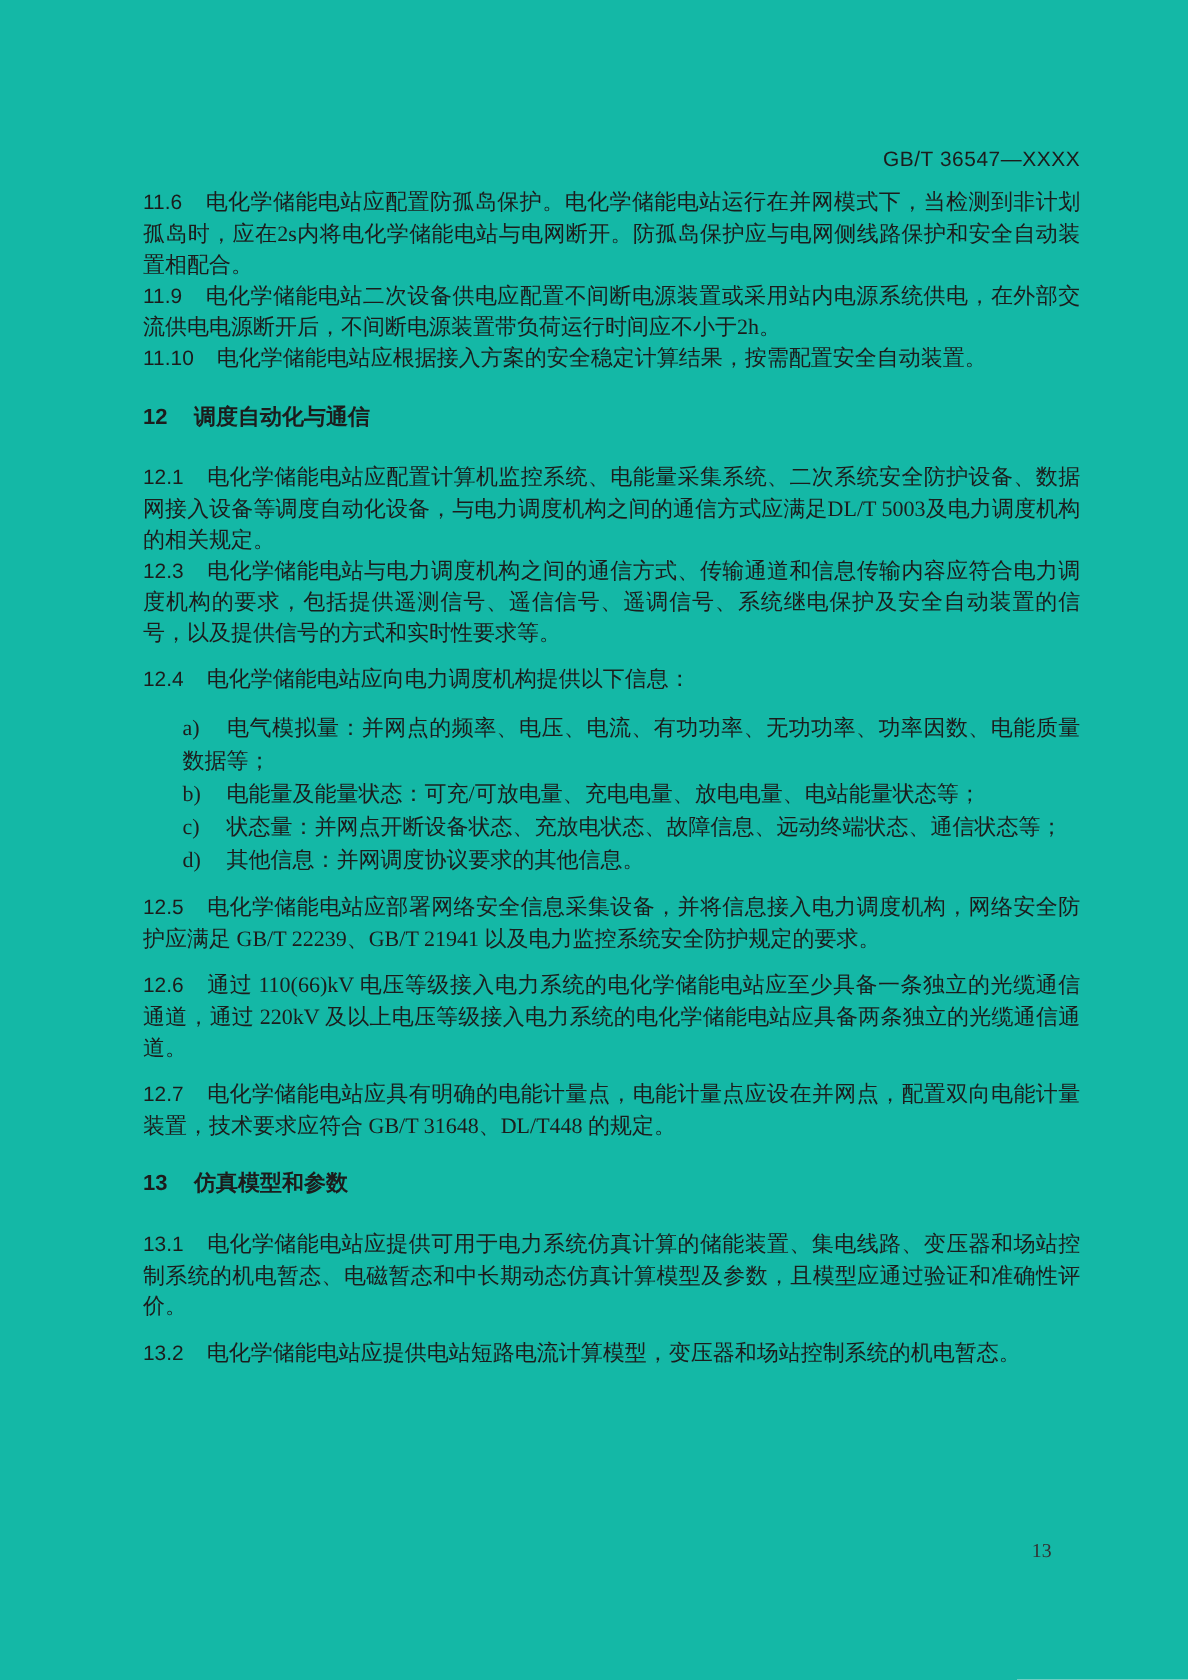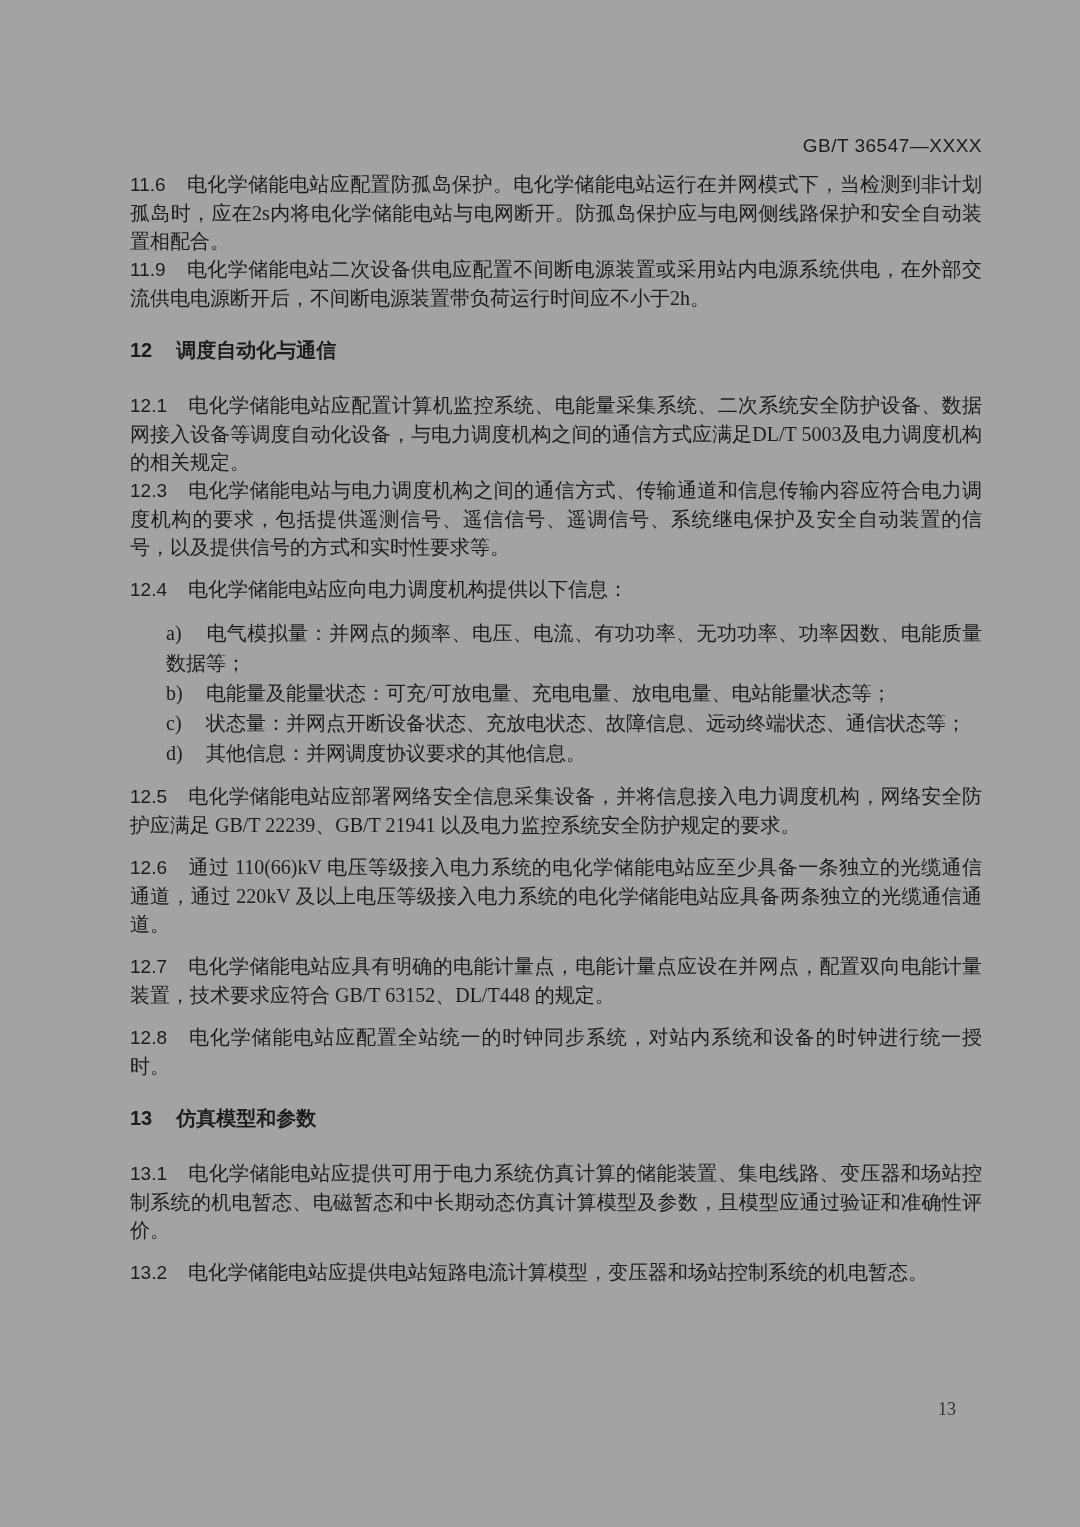--- a/index.html
+++ b/index.html
@@ -1,21 +1,21 @@
 <!DOCTYPE html>
 <html><head>
 <meta charset="utf-8">
 <style>
   * { margin: 0; padding: 0; box-sizing: border-box; }
   html, body { background: #e8e8e8; }
   .page {
     position: relative;
     width: 1080px;
     height: 1527px;
-    background: #a3a3a3;
+    background: #14b8a6;
     margin: 0 auto;
     overflow: hidden;
     color: #1c1c1c;
     font-family: "Liberation Serif", "DejaVu Serif", serif;
   }
   .doc-header {
     position: absolute;
     top: 135px;
     right: 98px;
     font-family: "Liberation Sans", "DejaVu Sans", sans-serif;
@@ -76,39 +76,39 @@
 <body>
 
 <div class="page">
 
   <div class="doc-header">GB/T 36547—XXXX</div>
 
   <div class="content">
 
     <p class="para"><span class="num">11.6</span><span>电化学储能电站应配置防孤岛保护。电化学储能电站运行在并网模式下，当检测到非计划孤岛时，应在2s内将电化学储能电站与电网断开。防孤岛保护应与电网侧线路保护和安全自动装置相配合。</span></p>
     <p class="para"><span class="num">11.9</span><span>电化学储能电站二次设备供电应配置不间断电源装置或采用站内电源系统供电，在外部交流供电电源断开后，不间断电源装置带负荷运行时间应不小于2h。</span></p>
+    <p class="para"><span class="num">11.10</span><span>电化学储能电站应根据接入方案的安全稳定计算结果，按需配置安全自动装置。</span></p>
 
     <p class="section-heading"><span class="num">12</span><span>调度自动化与通信</span></p>
 
     <p class="para"><span class="num">12.1</span><span>电化学储能电站应配置计算机监控系统、电能量采集系统、二次系统安全防护设备、数据网接入设备等调度自动化设备，与电力调度机构之间的通信方式应满足DL/T 5003及电力调度机构的相关规定。</span></p>
     <p class="para"><span class="num">12.3</span><span>电化学储能电站与电力调度机构之间的通信方式、传输通道和信息传输内容应符合电力调度机构的要求，包括提供遥测信号、遥信信号、遥调信号、系统继电保护及安全自动装置的信号，以及提供信号的方式和实时性要求等。</span></p>
 
     <p class="para spaced"><span class="num">12.4</span><span>电化学储能电站应向电力调度机构提供以下信息：</span></p>
 
     <div class="clause-list">
       <p class="list-item"><span class="marker">a)</span><span>电气模拟量：并网点的频率、电压、电流、有功功率、无功功率、功率因数、电能质量数据等；</span></p>
       <p class="list-item"><span class="marker">b)</span><span>电能量及能量状态：可充/可放电量、充电电量、放电电量、电站能量状态等；</span></p>
       <p class="list-item"><span class="marker">c)</span><span>状态量：并网点开断设备状态、充放电状态、故障信息、远动终端状态、通信状态等；</span></p>
       <p class="list-item"><span class="marker">d)</span><span>其他信息：并网调度协议要求的其他信息。</span></p>
     </div>
 
     <p class="para spaced"><span class="num">12.5</span><span>电化学储能电站应部署网络安全信息采集设备，并将信息接入电力调度机构，网络安全防护应满足 GB/T 22239、GB/T 21941 以及电力监控系统安全防护规定的要求。</span></p>
     <p class="para spaced"><span class="num">12.6</span><span>通过 110(66)kV 电压等级接入电力系统的电化学储能电站应至少具备一条独立的光缆通信通道，通过 220kV 及以上电压等级接入电力系统的电化学储能电站应具备两条独立的光缆通信通道。</span></p>
-    <p class="para spaced"><span class="num">12.7</span><span>电化学储能电站应具有明确的电能计量点，电能计量点应设在并网点，配置双向电能计量装置，技术要求应符合 GB/T 63152、DL/T448 的规定。</span></p>
-    <p class="para spaced"><span class="num">12.8</span><span>电化学储能电站应配置全站统一的时钟同步系统，对站内系统和设备的时钟进行统一授时。</span></p>
+    <p class="para spaced"><span class="num">12.7</span><span>电化学储能电站应具有明确的电能计量点，电能计量点应设在并网点，配置双向电能计量装置，技术要求应符合 GB/T 31648、DL/T448 的规定。</span></p>
 
     <p class="section-heading"><span class="num">13</span><span>仿真模型和参数</span></p>
 
     <p class="para"><span class="num">13.1</span><span>电化学储能电站应提供可用于电力系统仿真计算的储能装置、集电线路、变压器和场站控制系统的机电暂态、电磁暂态和中长期动态仿真计算模型及参数，且模型应通过验证和准确性评价。</span></p>
     <p class="para spaced"><span class="num">13.2</span><span>电化学储能电站应提供电站短路电流计算模型，变压器和场站控制系统的机电暂态。</span></p>
 
   </div>
 
   <div class="page-number">13</div>
 

